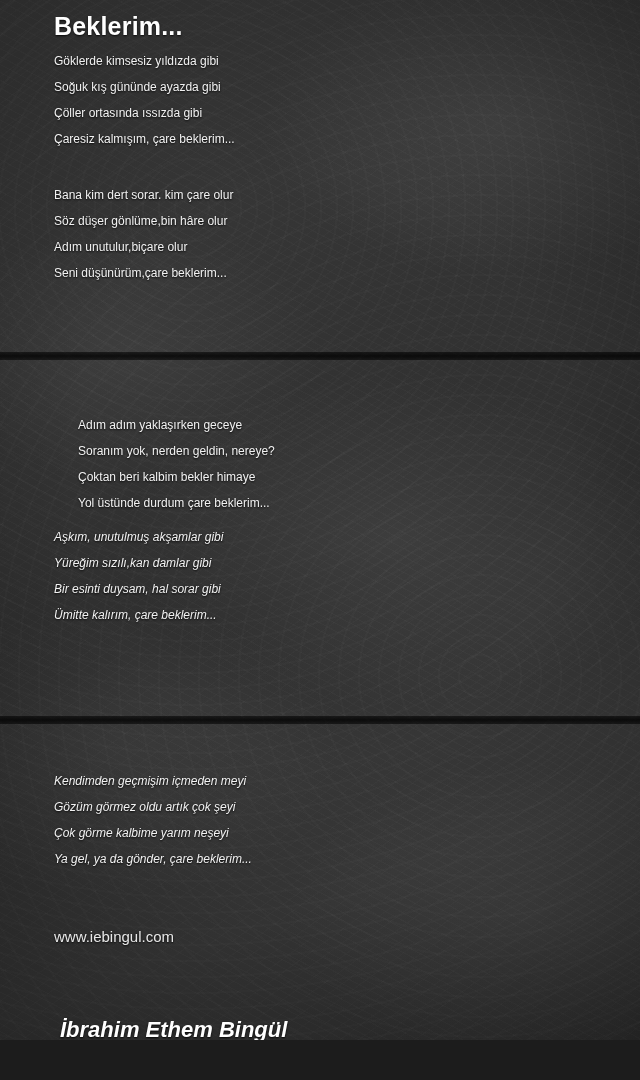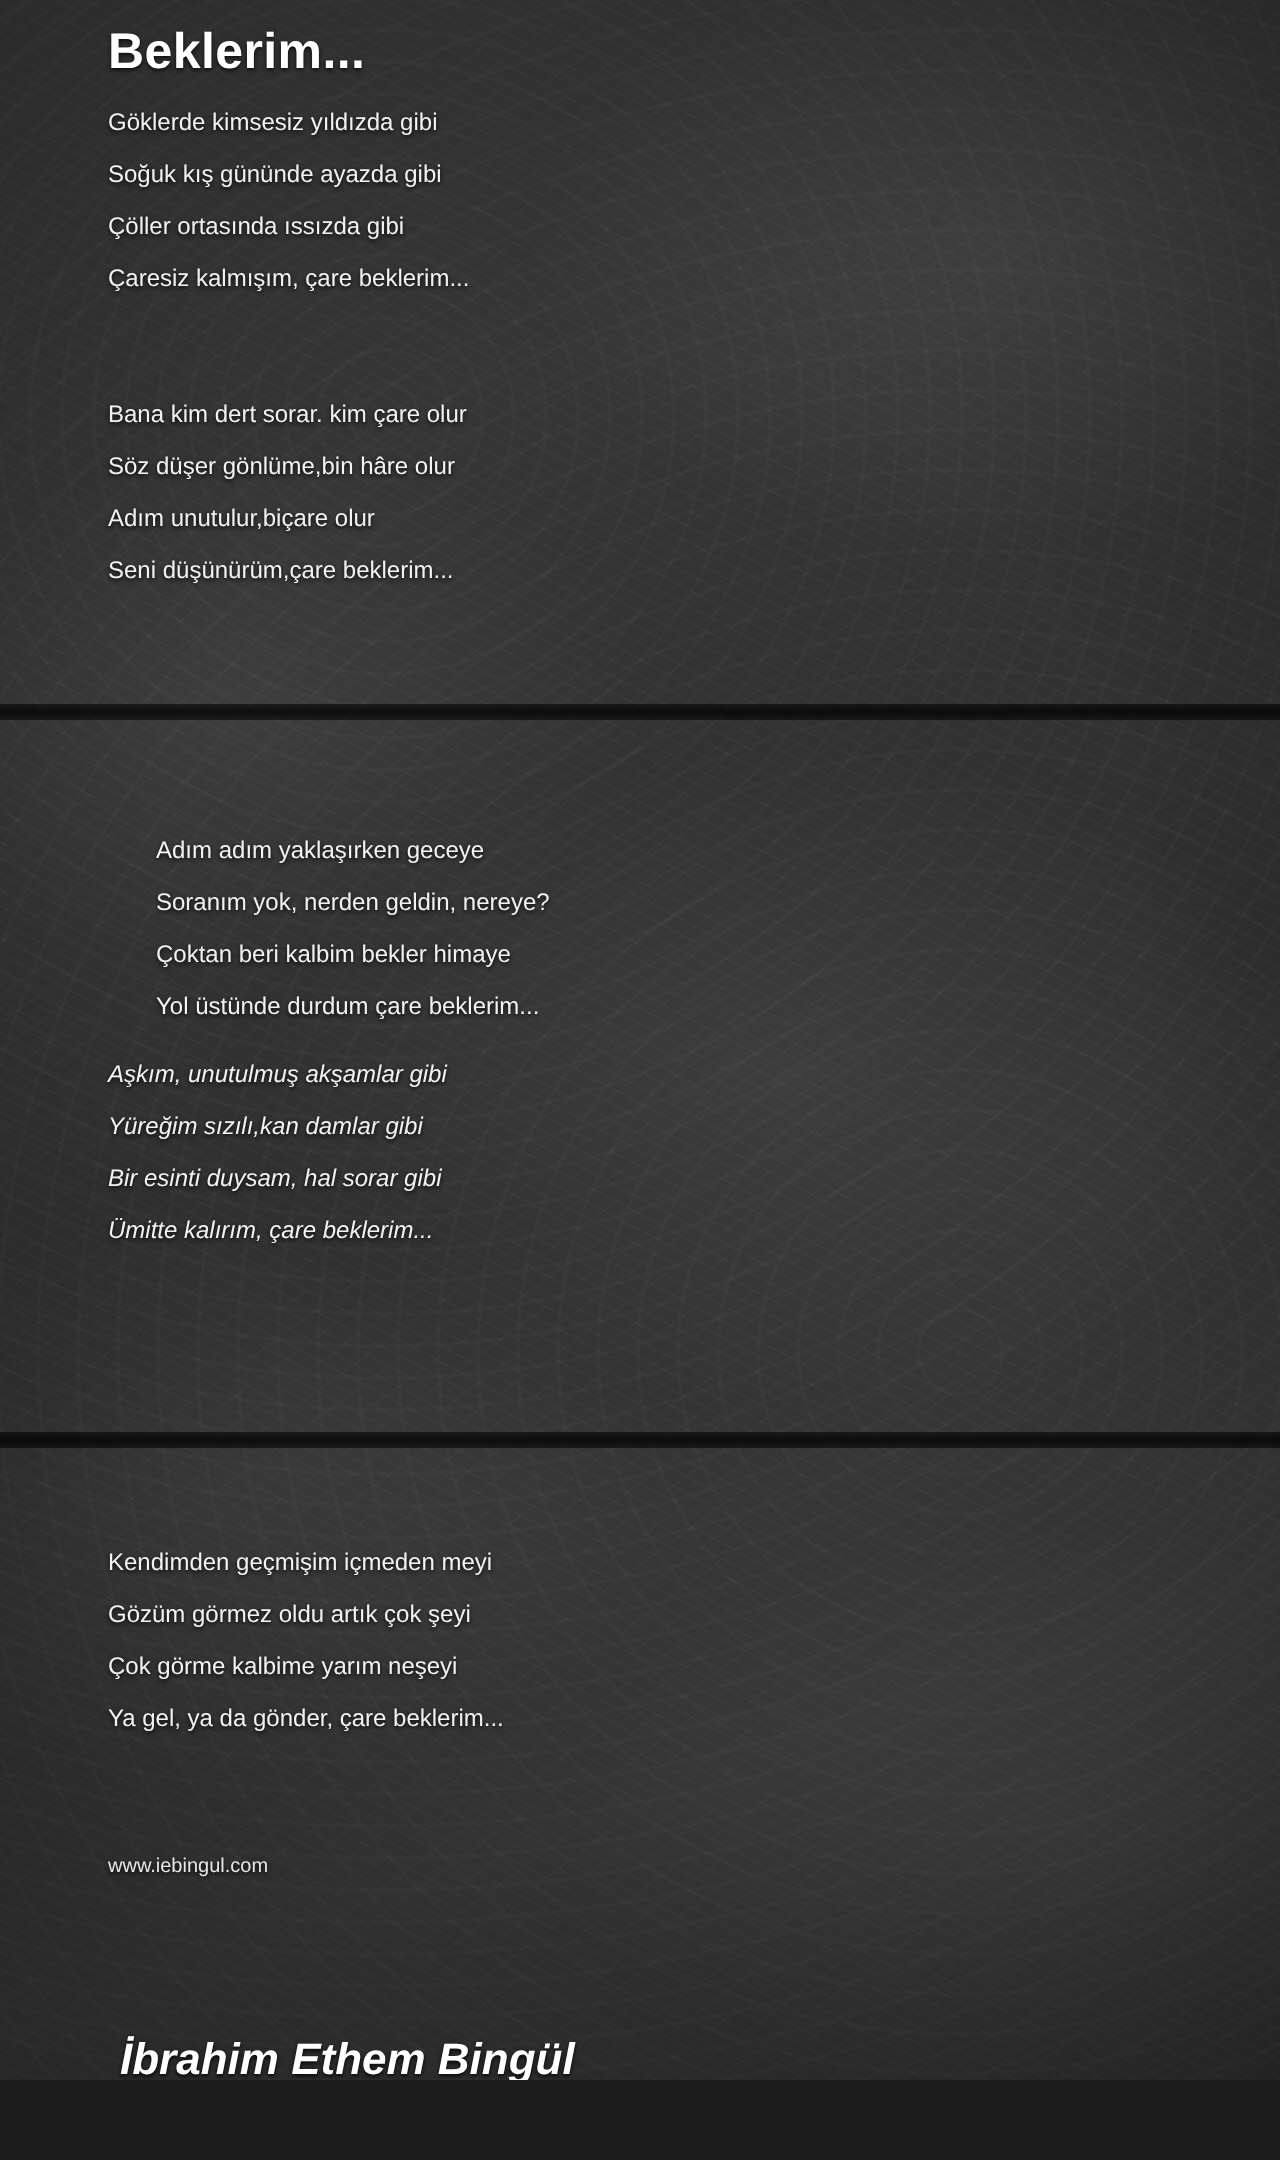--- a/index.html
+++ b/index.html
@@ -82,31 +82,31 @@
     position: absolute;
     left: 54px;
     color: #f2f2f2;
     font-size: 12px;
     line-height: 26px;
     text-shadow: 0 1px 2px rgba(0,0,0,0.85);
     white-space: pre-line;
   }
 
   .s1 { top: 48px; }
-  .s2 { top: 182px; margin-top: 12px; }
+  .s2 { top: 182px; }
   .s3 { top: 412px; margin-left: 24px; }
   .s4 { top: 524px; font-style: italic; }
-  .s5 { top: 768px; }
+  .s5 { top: 768px; font-style: italic; }
 
   .website {
     position: absolute;
     left: 54px;
     top: 928px;
     color: #e8e8e8;
-    font-size: 10px;
+    font-size: 15px;
     text-shadow: 0 1px 2px rgba(0,0,0,0.85);
   }
 
   .author {
     position: absolute;
     left: 60px;
     top: 1017px;
     color: #ffffff;
     font-size: 22px;
     font-weight: bold;

